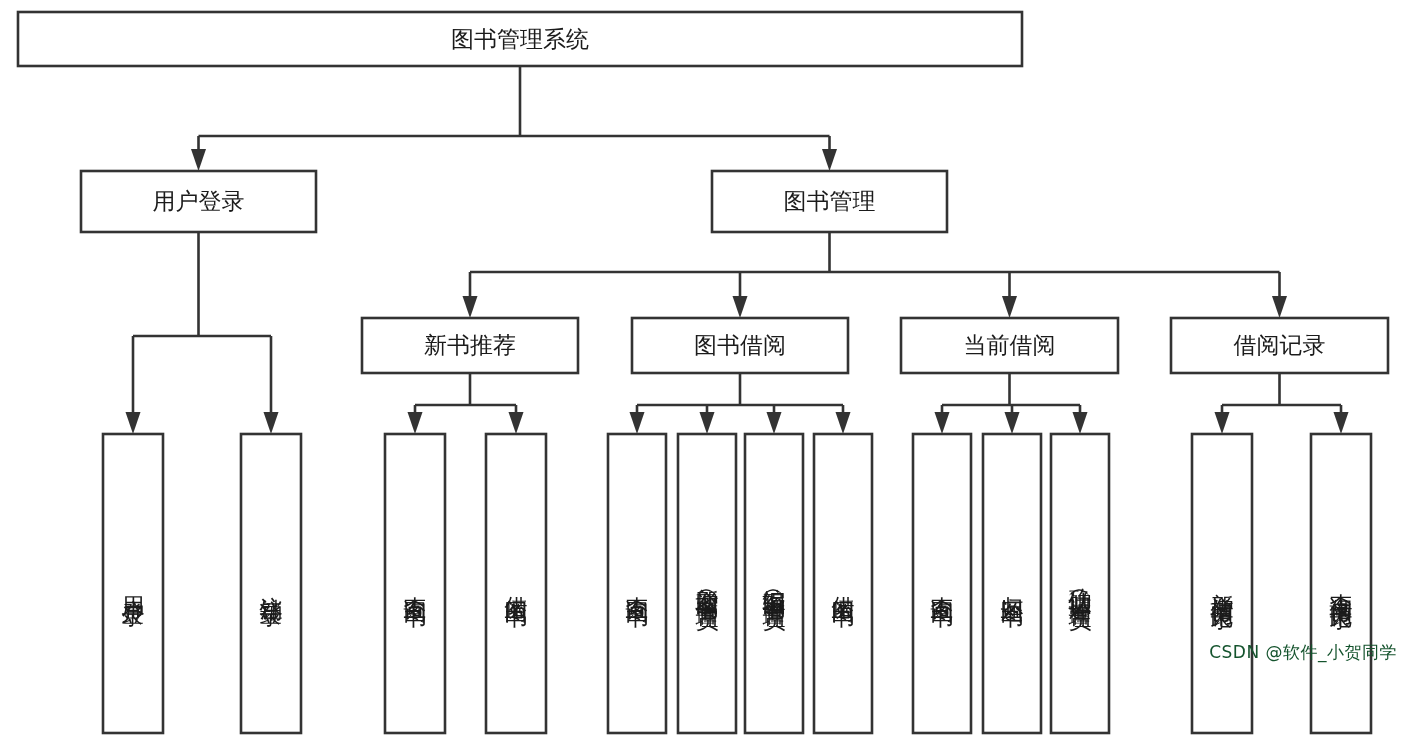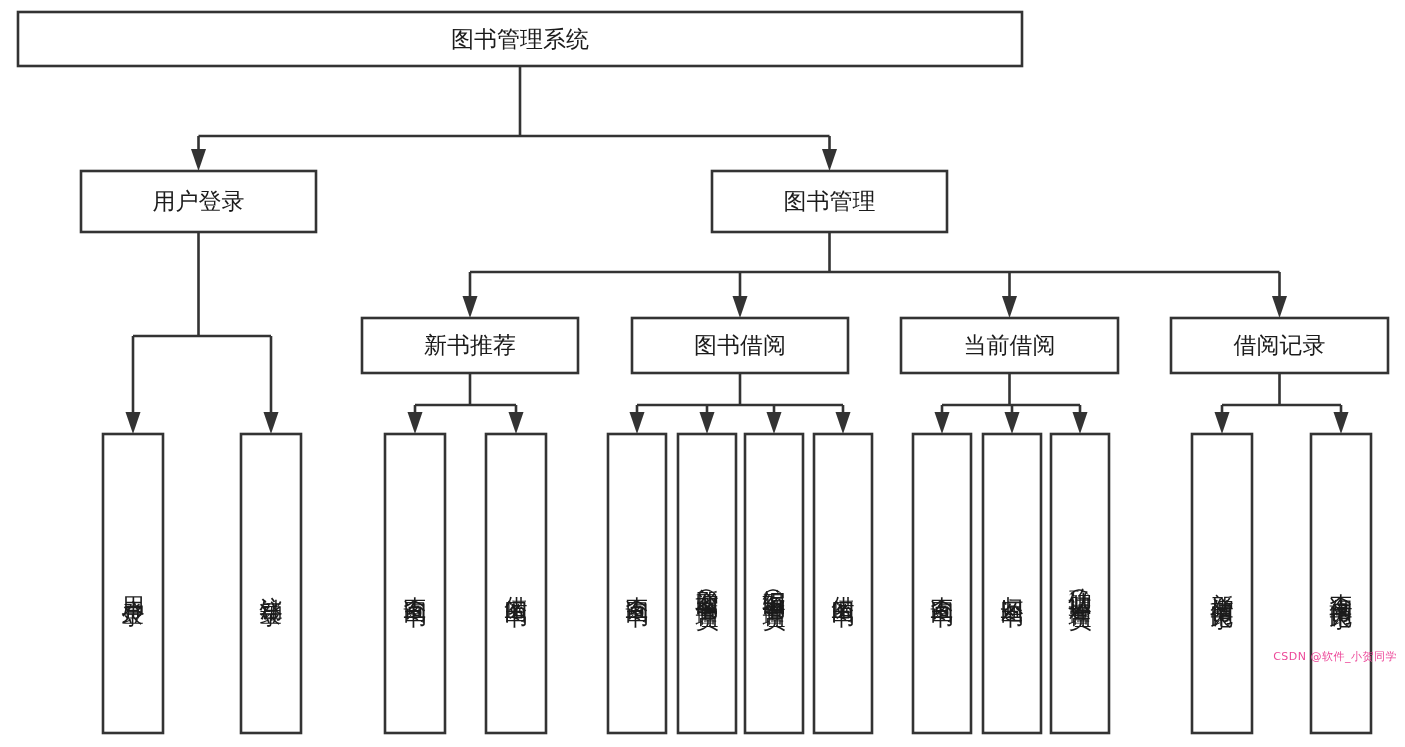--- a/index.html
+++ b/index.html
@@ -59,22 +59,22 @@
     line-height: 1;
     white-space: nowrap;
     text-align: center;
     pointer-events: none;
   }
   #watermark {
     position: absolute;
     right: 8px;
     bottom: 4px;
     font-family: "DejaVu Sans", "Liberation Sans", sans-serif;
-    font-size: 11px;
-    color: #ec4899;
+    font-size: 17px;
+    color: #14532d;
     white-space: nowrap;
     letter-spacing: 0.5px;
     margin-top: 12px;
   }
 </style>
 </head>
 <body>
 
 <div id="diagram-root">
 

